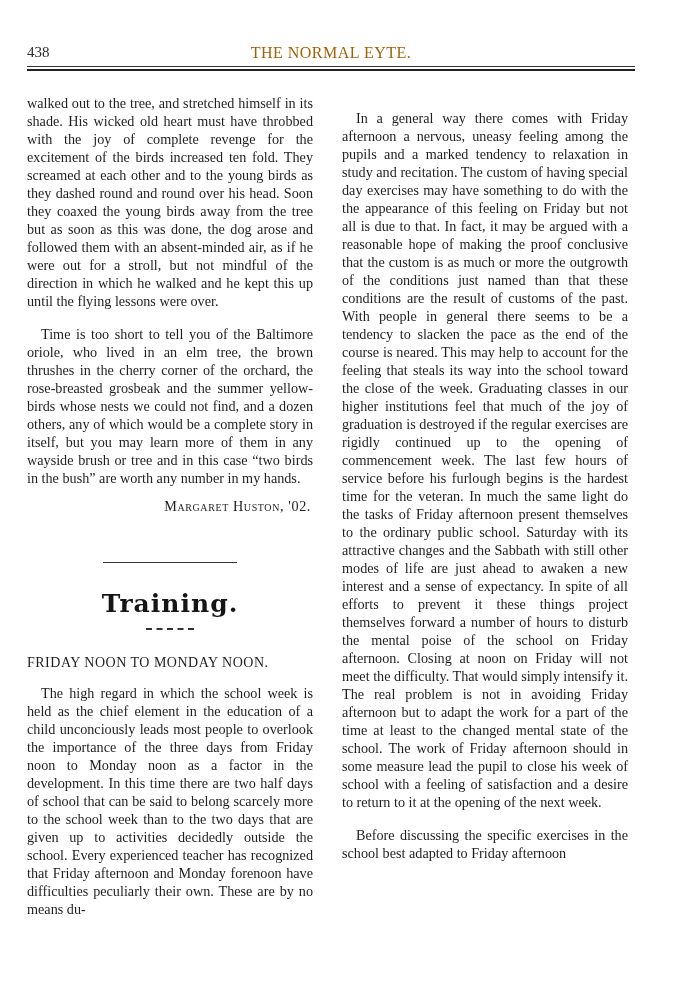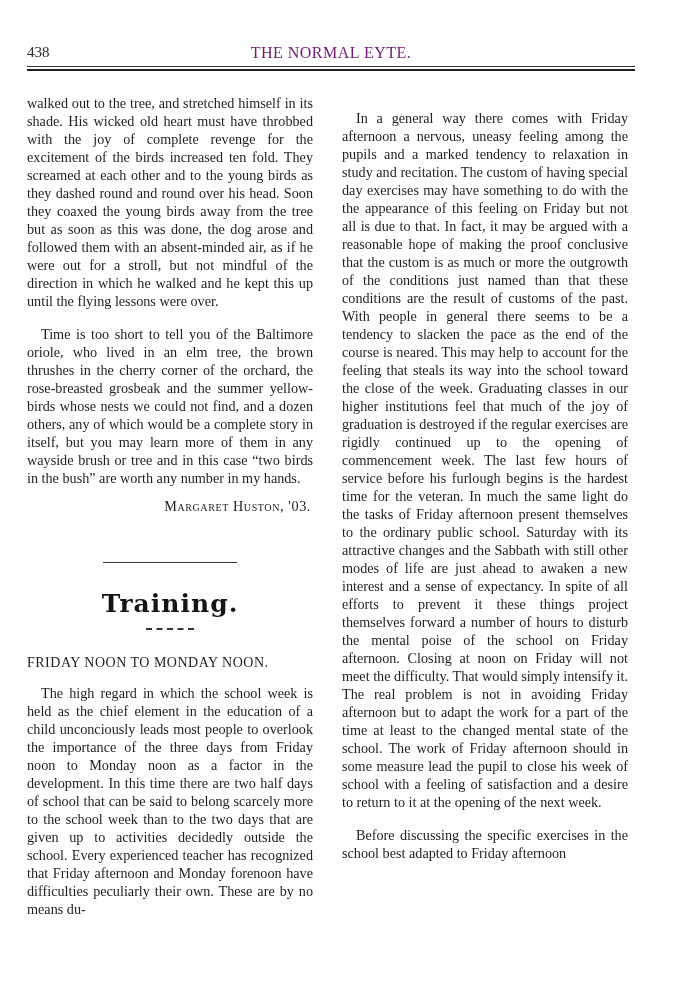--- a/index.html
+++ b/index.html
@@ -37,21 +37,21 @@
       text-align: right;
     }
     .running-title {
       position: absolute;
       left: 0;
       right: 0;
       top: 0;
       text-align: center;
       font-size: 16px;
       letter-spacing: 0.5px;
-      color: #701a75;
+      color: #a16207;
     }
     .header-rule {
       position: absolute;
       left: 27px;
       top: 66px;
       width: 608px;
       height: 5px;
       border-top: 1px solid #333;
       border-bottom: 2.5px solid #222;
       box-sizing: border-box;
@@ -115,21 +115,21 @@
 
   <div class="header">
     <span class="page-number">438</span>
     <div class="running-title">THE NORMAL EYTE.</div>
   </div>
   <div class="header-rule"></div>
 
   <div class="col col-left">
     <p>walked out to the tree, and stretched himself in its shade. His wicked old heart must have throbbed with the joy of complete revenge for the excitement of the birds increased ten fold. They screamed at each other and to the young birds as they dashed round and round over his head. Soon they coaxed the young birds away from the tree but as soon as this was done, the dog arose and followed them with an absent-minded air, as if he were out for a stroll, but not mindful of the direction in which he walked and he kept this up until the flying lessons were over.</p>
     <p class="indent gap">Time is too short to tell you of the Baltimore oriole, who lived in an elm tree, the brown thrushes in the cherry corner of the orchard, the rose-breasted grosbeak and the summer yellow-birds whose nests we could not find, and a dozen others, any of which would be a complete story in itself, but you may learn more of them in any wayside brush or tree and in this case “two birds in the bush” are worth any number in my hands.</p>
-    <p class="signature">Margaret Huston, '03.</p>
+    <p class="signature">Margaret Huston, '02.</p>
 
     <div class="section-rule"></div>
     <div class="section-title">Training.</div>
     <div class="dash-ornament"></div>
     <div class="subheading">FRIDAY NOON TO MONDAY NOON.</div>
 
     <p class="indent first-after-heading">The high regard in which the school week is held as the chief element in the education of a child unconciously leads most people to overlook the importance of the three days from Friday noon to Monday noon as a factor in the development. In this time there are two half days of school that can be said to belong scarcely more to the school week than to the two days that are given up to activities decidedly outside the school. Every experienced teacher has recognized that Friday afternoon and Monday forenoon have difficulties peculiarly their own. These are by no means du-</p>
   </div>
 
   <div class="col col-right">

